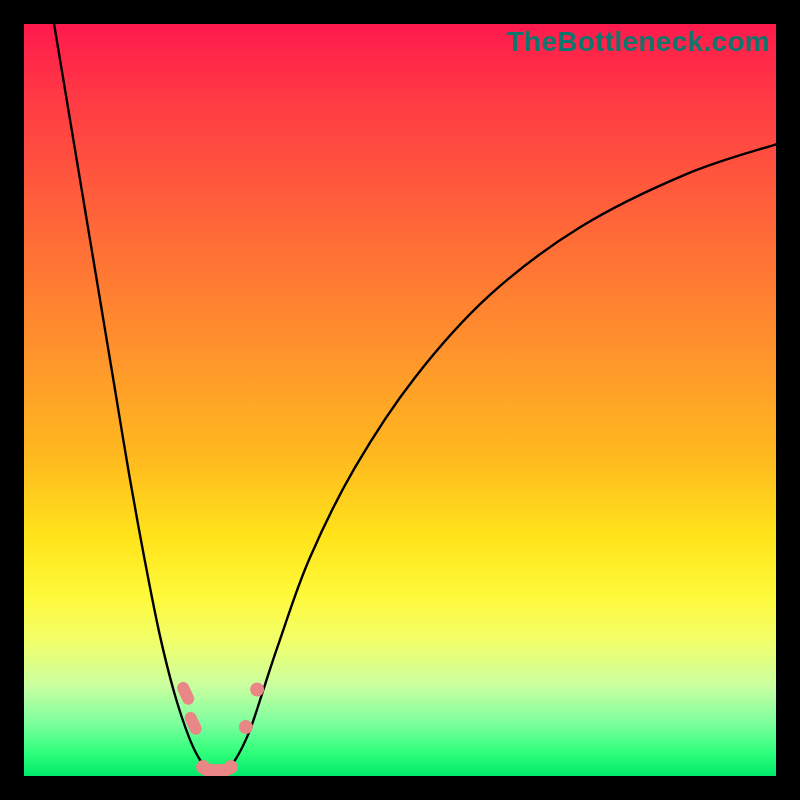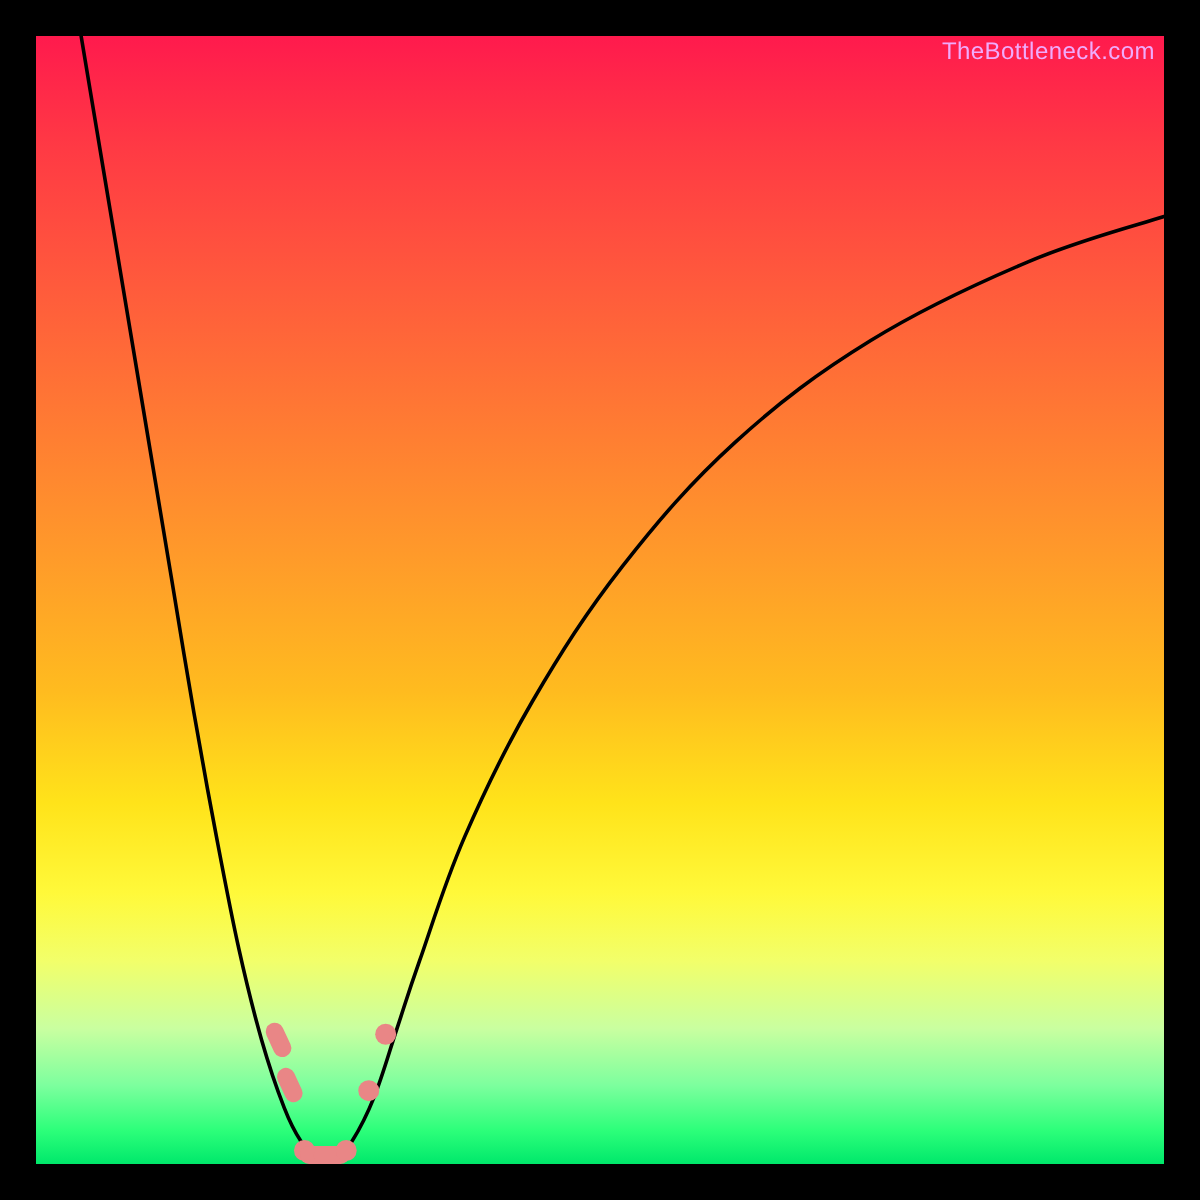--- a/index.html
+++ b/index.html
@@ -40,23 +40,23 @@
       #c9ffa0 88%,
       #7dff9e 93%,
       #2dff7a 97%,
       #00e86b 100%
     );
   }
   .watermark {
     position: absolute;
     top: 2px;
     right: 6px;
-    color: #f0abfc;
-    font-size: 16px;
-    font-weight: 400;
+    color: #0f766e;
+    font-size: 28px;
+    font-weight: 700;
     letter-spacing: 0.3px;
     user-select: none;
   }
   svg.curve {
     position: absolute;
     left: 0;
     top: 0;
     width: 752px;
     height: 752px;
     overflow: visible;

